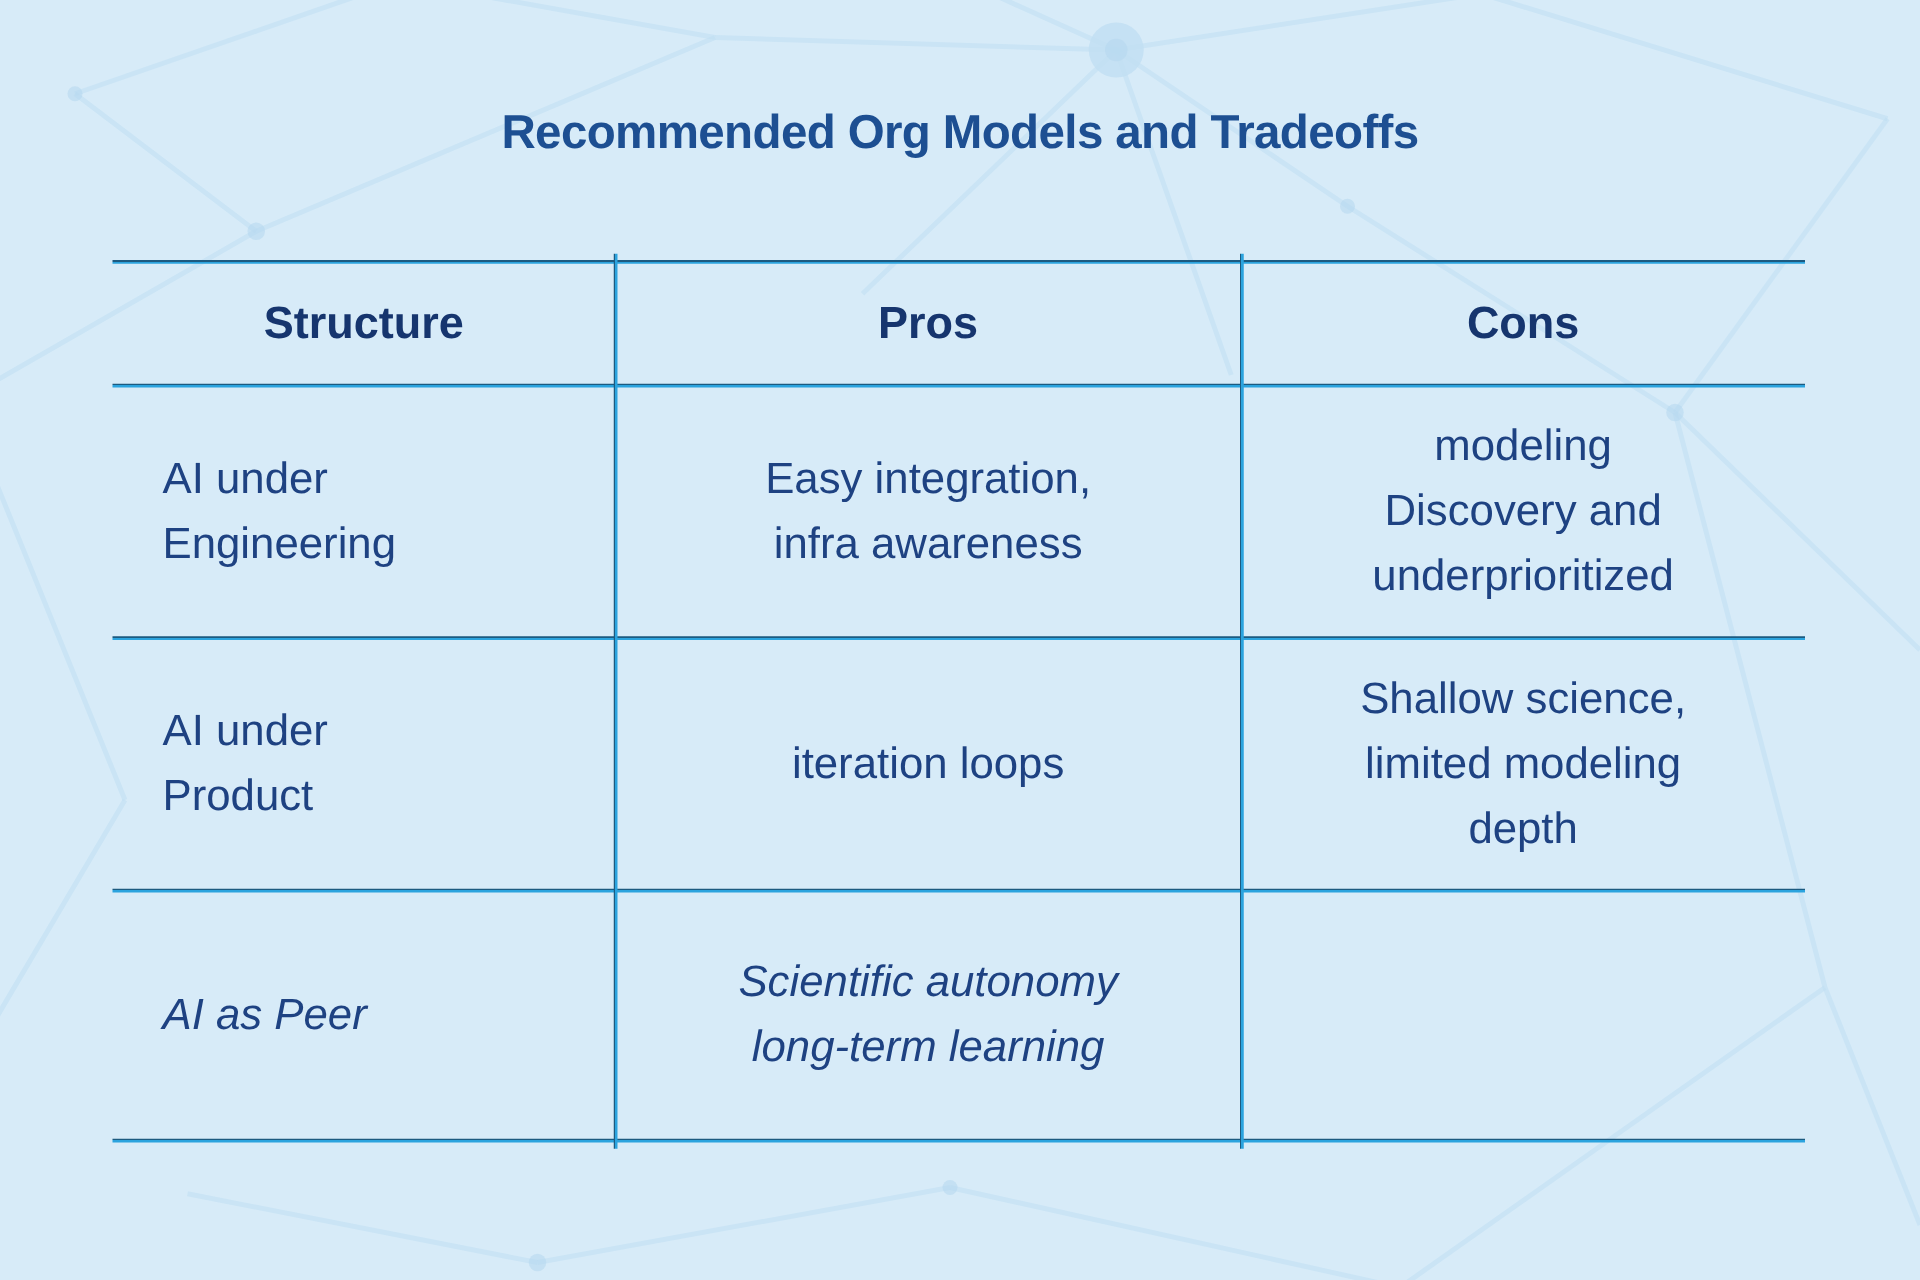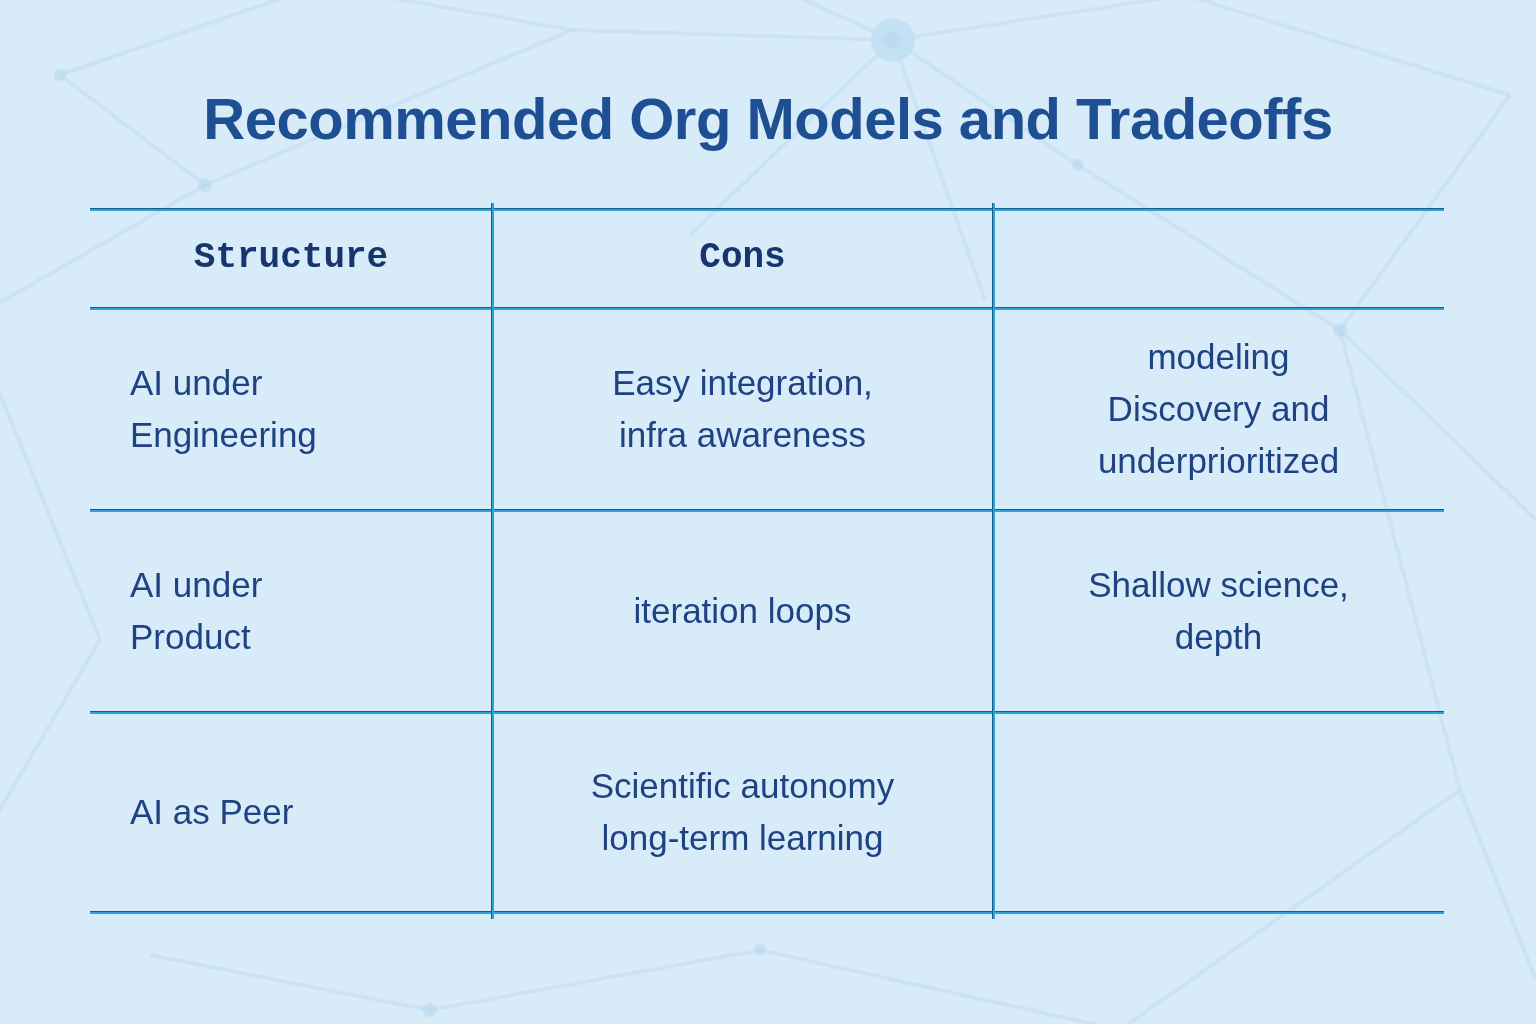--- a/index.html
+++ b/index.html
@@ -33,21 +33,21 @@
   .bg-pattern line { stroke: var(--pattern-line); stroke-width: 4; opacity: 0.55; }
   .bg-pattern circle.node { fill: var(--pattern-node); opacity: 0.55; }
   .bg-pattern circle.hub { fill: var(--pattern-line); opacity: 0.8; }
 
   .title {
     position: absolute;
     top: 85px;
     left: 0;
     width: 100%;
     text-align: center;
-    font-size: 58px;
+    font-size: 38px;
     font-weight: 700;
     letter-spacing: -0.5px;
     color: var(--title-text);
   }
 
   .table {
     position: absolute;
     left: 90px;
     top: 208px;
     width: 1354px;
@@ -57,21 +57,21 @@
   .row {
     position: absolute;
     left: 0;
     width: 100%;
     display: grid;
     grid-template-columns: 402px 501px 451px;
   }
   .row-header { top: 0; height: 100px; }
   .row-1 { top: 100px; height: 202px; }
   .row-2 { top: 302px; height: 202px; }
-  .row-3 { top: 504px; height: 199px; }
+  .row-3 { top: 504px; height: 199px; font-style: italic; }
 
   .cell {
     display: flex;
     flex-direction: column;
     justify-content: center;
     align-items: center;
     font-size: 35px;
     line-height: 52px;
     color: var(--body-text);
     text-align: center;
@@ -81,21 +81,20 @@
     text-align: left;
     padding-left: 40px;
   }
   .header-cell {
     font-weight: 700;
     font-size: 36px;
     color: var(--header-text);
     align-items: center;
     text-align: center;
     padding-left: 0;
-    font-family: Liberation Mono, monospace;
   }
 
   .hline {
     position: absolute;
     left: 0;
     width: 100%;
     height: 3px;
     background: linear-gradient(180deg, var(--line-dark) 0%, var(--line-dark) 42%, var(--line-bright) 42%, var(--line-bright) 100%);
   }
   .hline-top { top: 0; }
@@ -152,20 +151,21 @@
     <circle class="node" cx="760" cy="950" r="6"></circle>
     <circle class="node" cx="60" cy="75" r="6"></circle>
   </svg>
 
   <h1 class="title">Recommended Org Models and Tradeoffs</h1>
 
   <div class="table">
 
     <div class="row row-header">
       <div class="cell header-cell">Structure</div>
+      <div class="cell header-cell">Pros</div>
       <div class="cell header-cell">Cons</div>
     </div>
 
     <div class="row row-1">
       <div class="cell cell-structure">
           <div>AI under</div>
           <div>Engineering</div>
         </div>
       <div class="cell cell-pros">
           <div>Easy integration,</div>
@@ -181,20 +181,21 @@
     <div class="row row-2">
       <div class="cell cell-structure">
           <div>AI under</div>
           <div>Product</div>
         </div>
       <div class="cell cell-pros">
           <div>iteration loops</div>
         </div>
       <div class="cell cell-cons">
           <div>Shallow science,</div>
+          <div>limited modeling</div>
           <div>depth</div>
         </div>
     </div>
 
     <div class="row row-3">
       <div class="cell cell-structure">
           <div>AI as Peer</div>
         </div>
       <div class="cell cell-pros">
           <div>Scientific autonomy</div>

